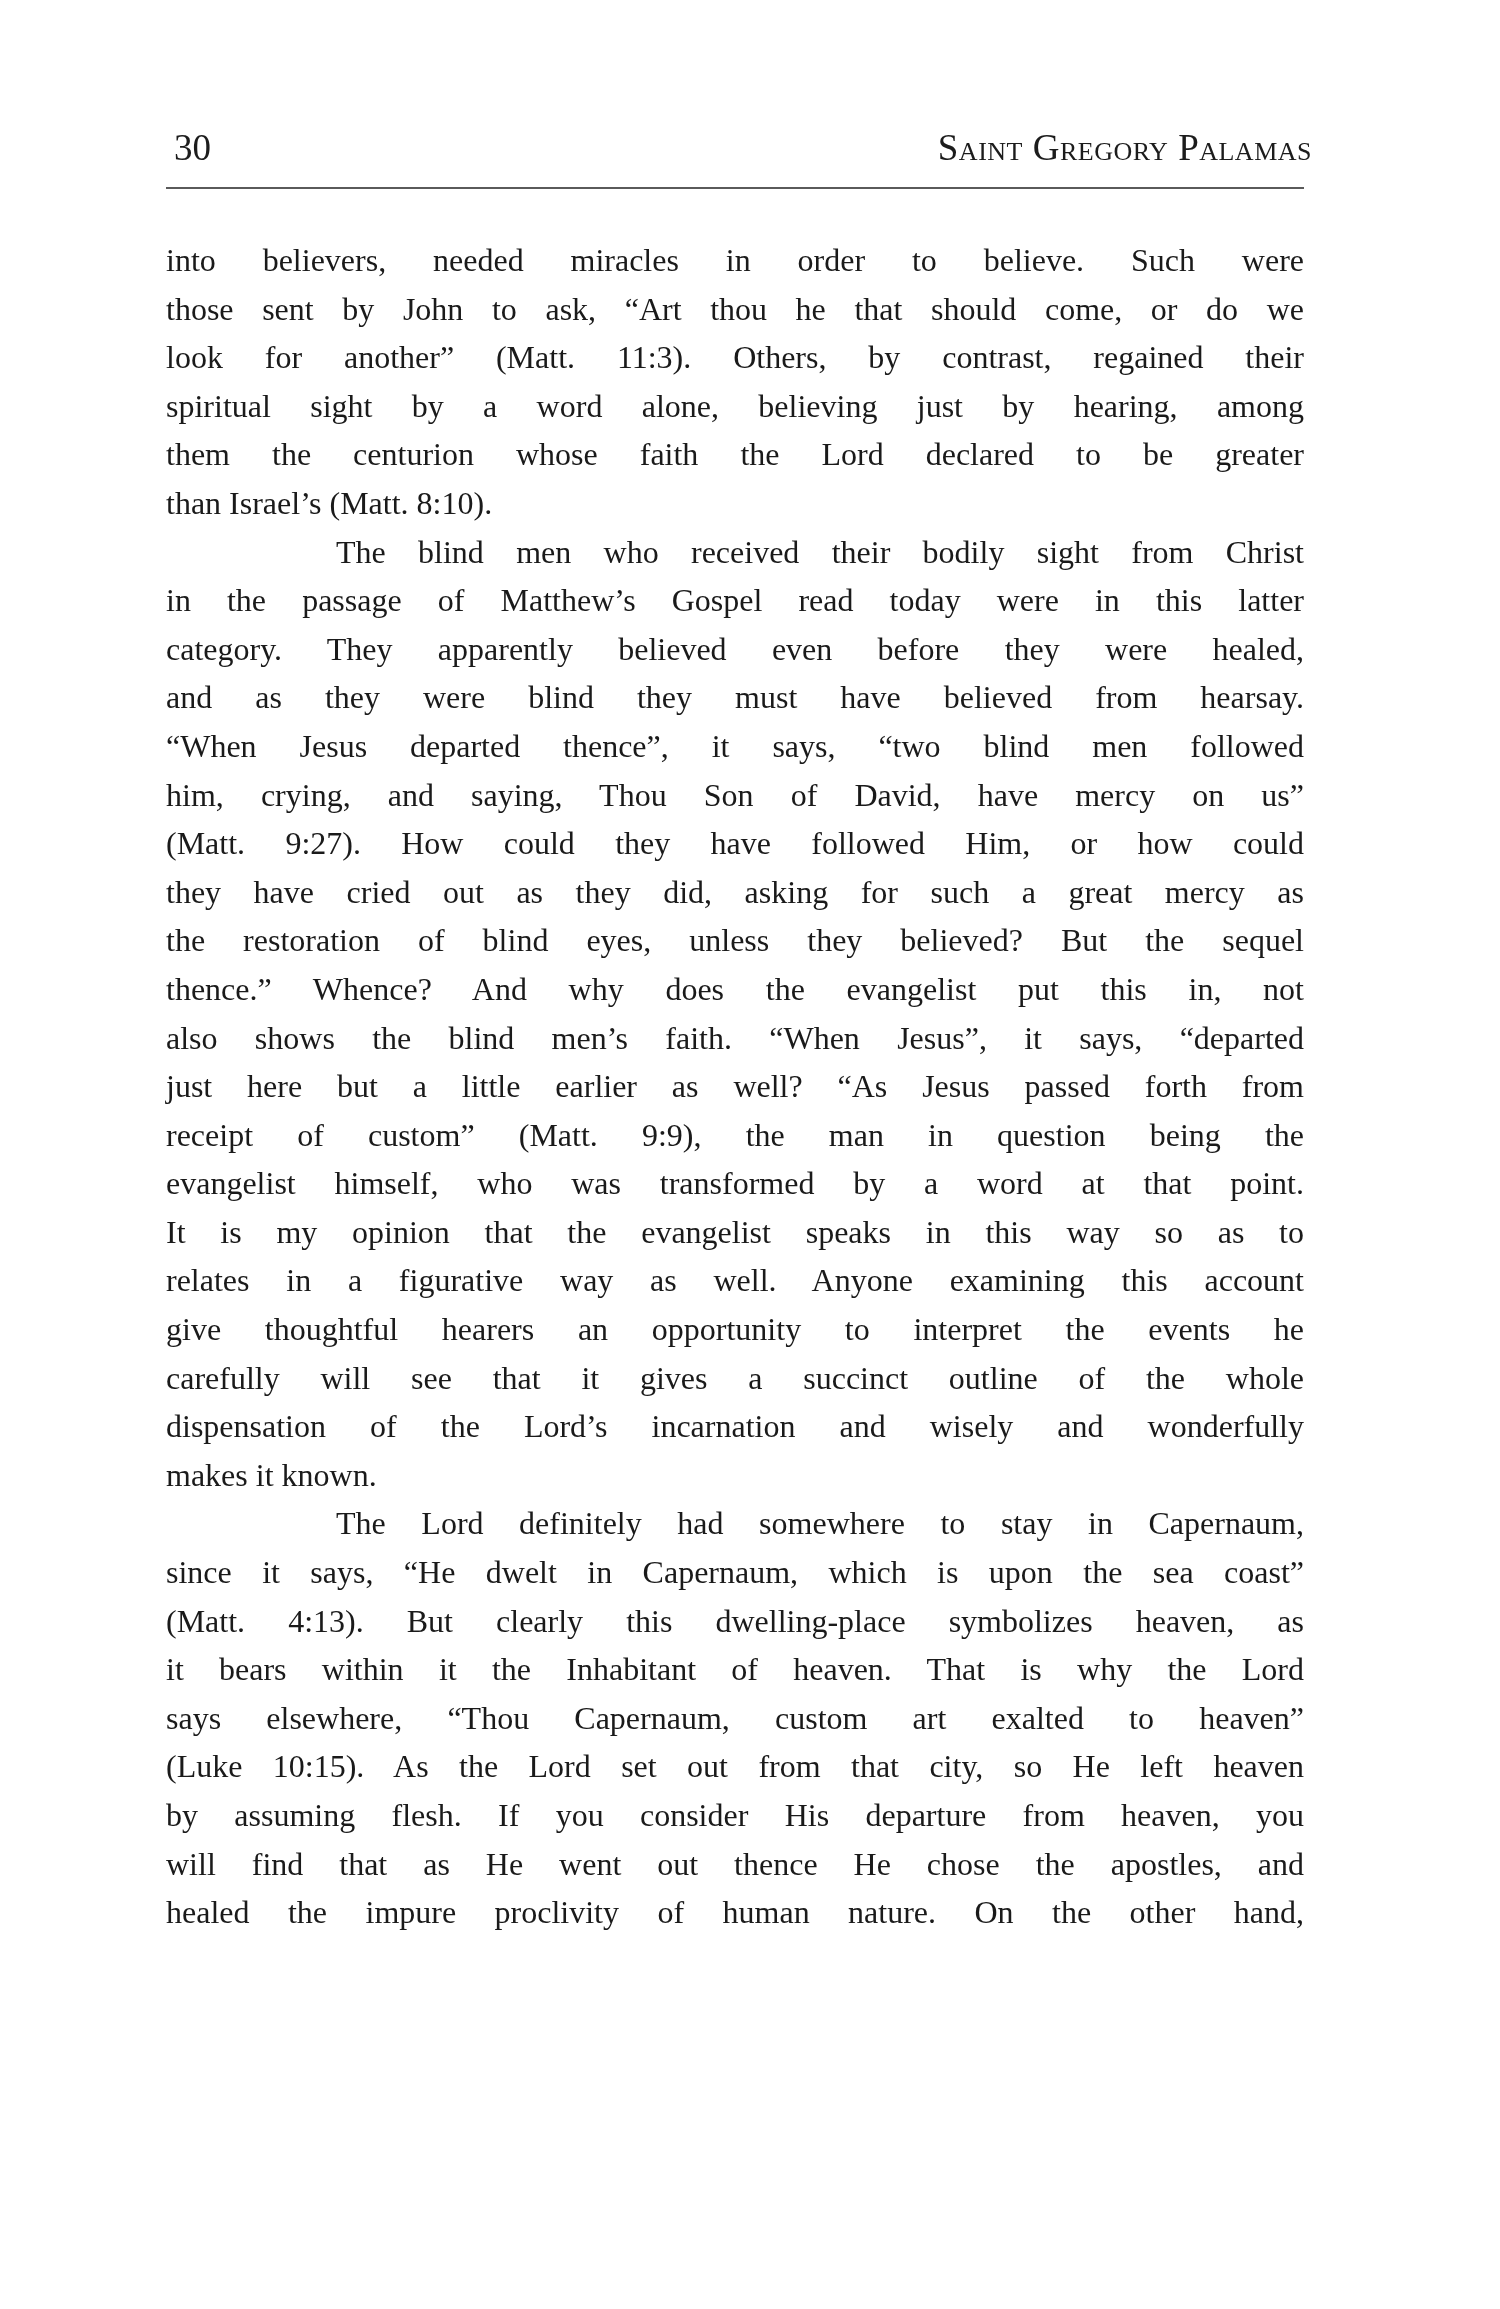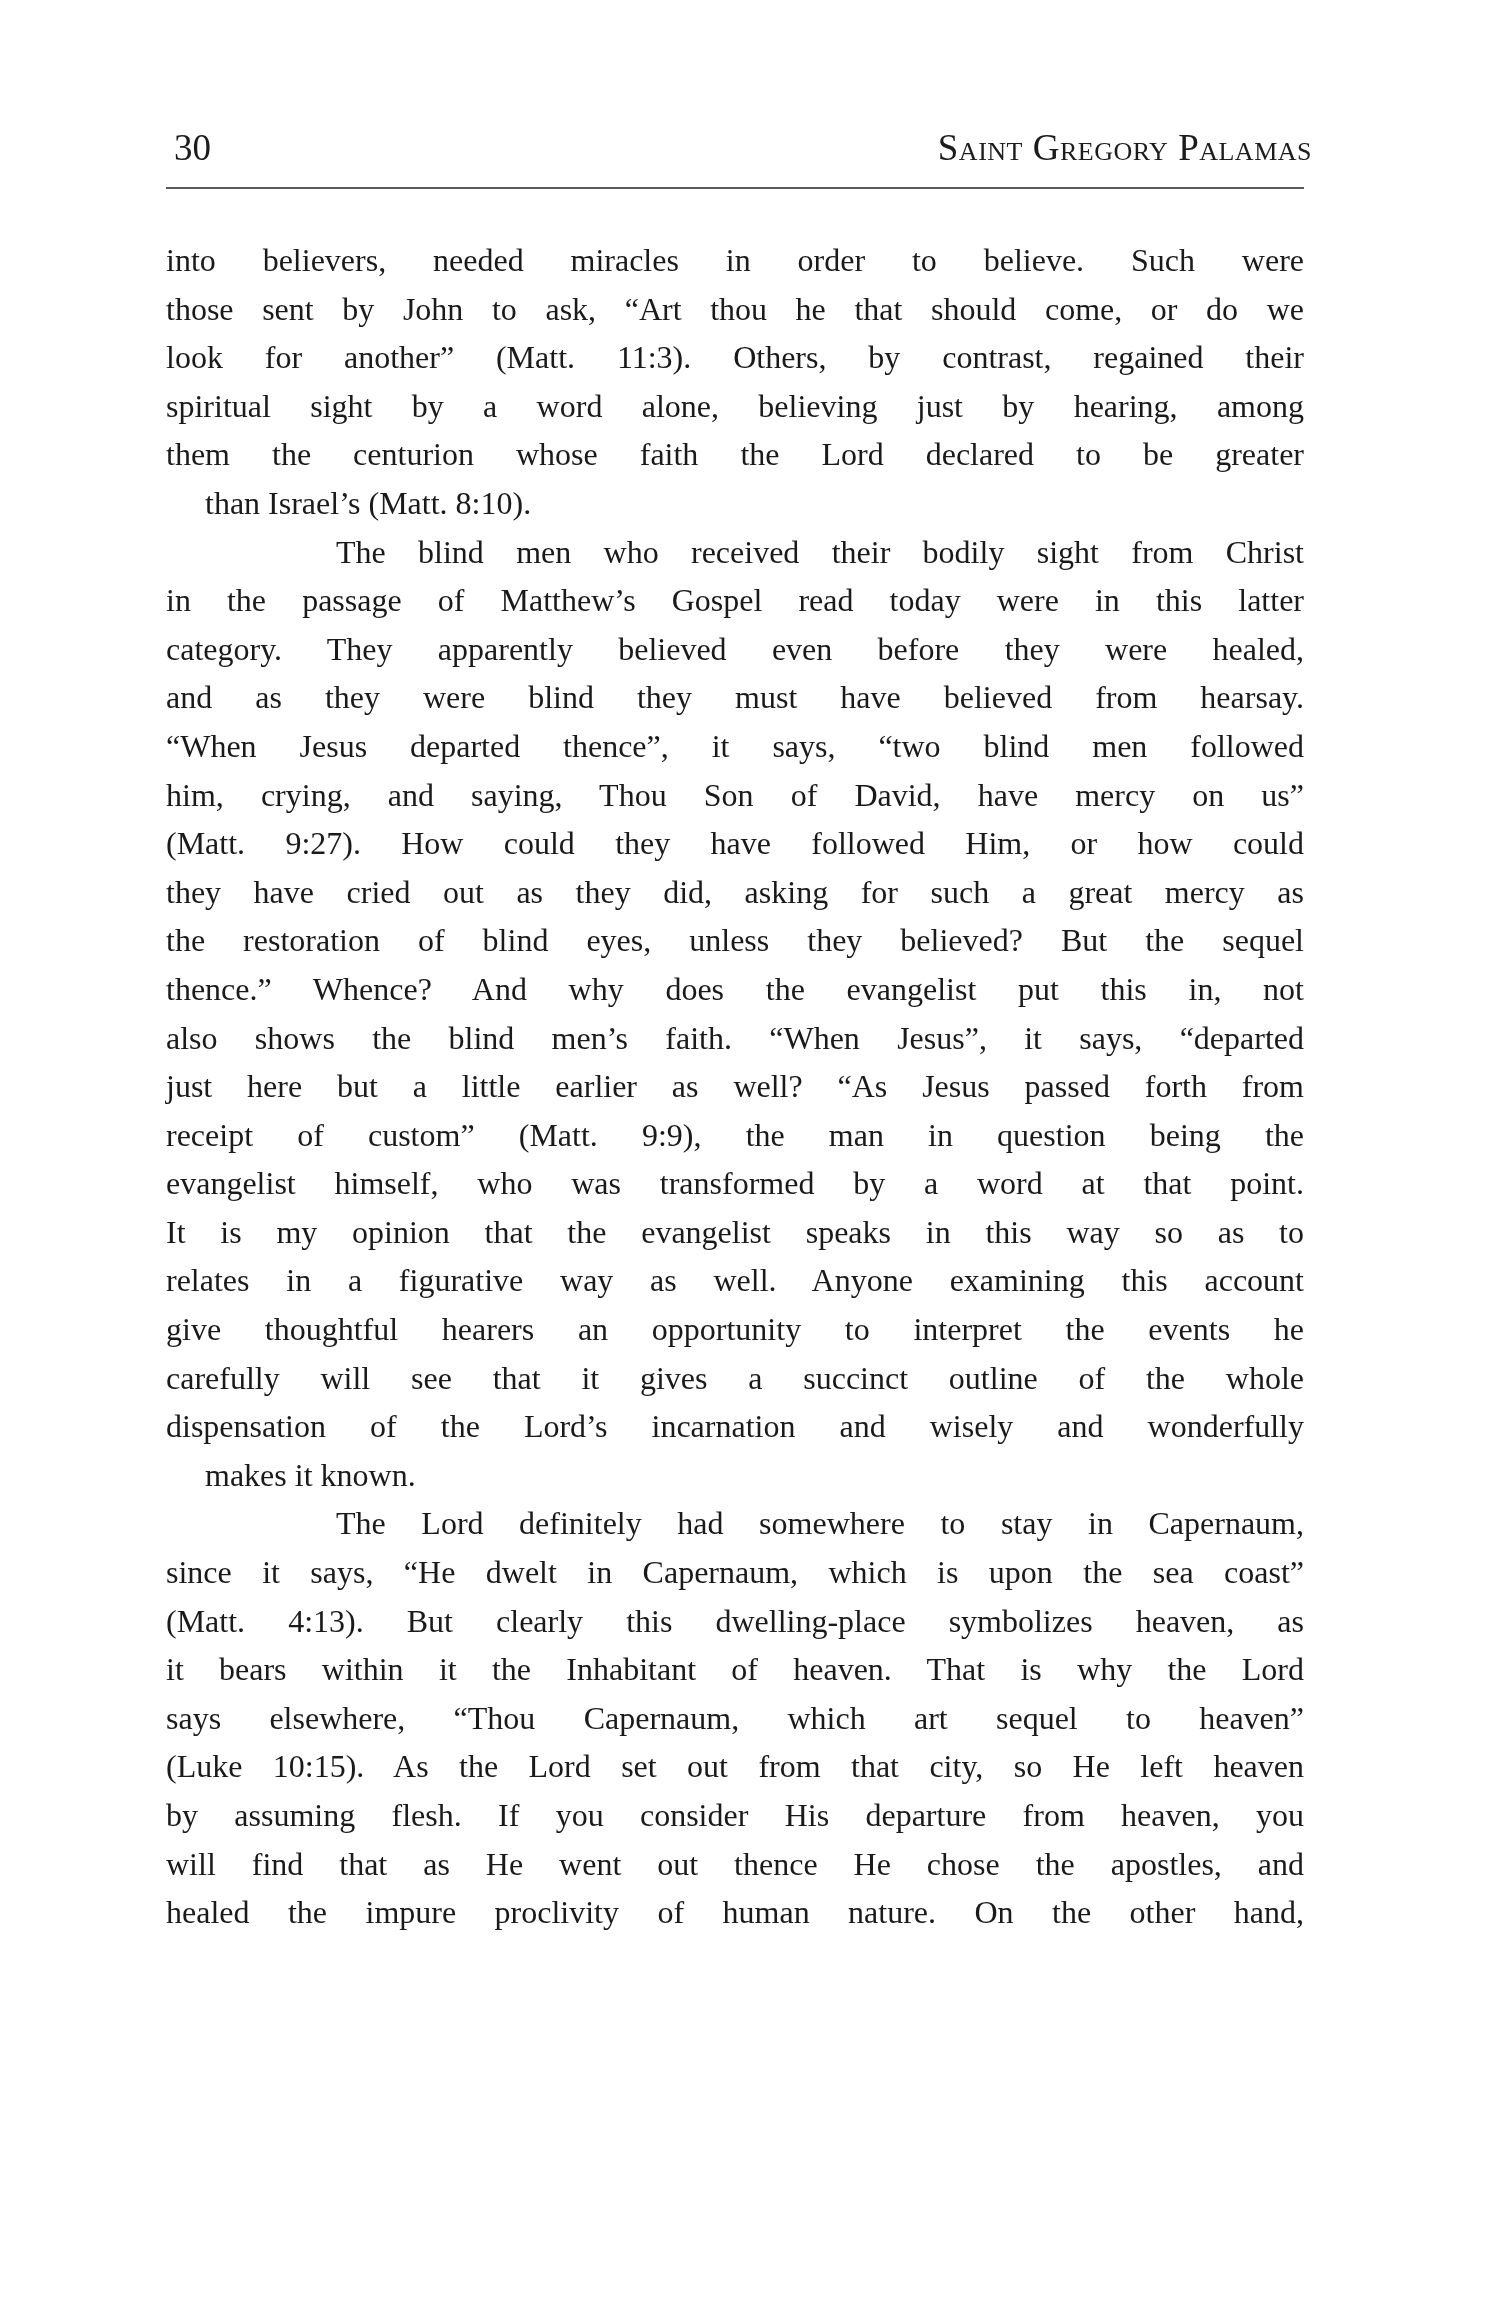--- a/index.html
+++ b/index.html
@@ -76,21 +76,20 @@
     }
     .line-inner {
       display: inline-block;
       width: 100%;
       white-space: normal;
       text-align: justify;
       text-align-last: justify;
     }
     .line.last .line-inner {
       text-align-last: left;
-      margin-left: 39px;
     }
   </style>
 </head>
 <body>
 
 <div class="page">
   <div class="running-head">
     <span class="folio">30</span>
     <span class="head-title">Saint Gregory Palamas</span>
   </div>
@@ -128,20 +127,20 @@
       <span class="line"><span class="line-inner">carefully will see that it gives a succinct outline of the whole</span></span>
       <span class="line"><span class="line-inner">dispensation of the Lord’s incarnation and wisely and wonderfully</span></span>
       <span class="line last"><span class="line-inner">makes it known.</span></span>
     </div>
 
     <div>
       <span class="line indent"><span class="line-inner" style="width:calc(100% - 85px)">The Lord definitely had somewhere to stay in Capernaum,</span></span>
       <span class="line"><span class="line-inner">since it says, “He dwelt in Capernaum, which is upon the sea coast”</span></span>
       <span class="line"><span class="line-inner">(Matt. 4:13). But clearly this dwelling-place symbolizes heaven, as</span></span>
       <span class="line"><span class="line-inner">it bears within it the Inhabitant of heaven. That is why the Lord</span></span>
-      <span class="line"><span class="line-inner">says elsewhere, “Thou Capernaum, which art sequel to heaven”</span></span>
+      <span class="line"><span class="line-inner">says elsewhere, “Thou Capernaum, custom art exalted to heaven”</span></span>
       <span class="line"><span class="line-inner">(Luke 10:15). As the Lord set out from that city, so He left heaven</span></span>
       <span class="line"><span class="line-inner">by assuming flesh. If you consider His departure from heaven, you</span></span>
       <span class="line"><span class="line-inner">will find that as He went out thence He chose the apostles, and</span></span>
       <span class="line"><span class="line-inner">healed the impure proclivity of human nature. On the other hand,</span></span>
     </div>
   </div>
 </div>
 
 </body></html>

